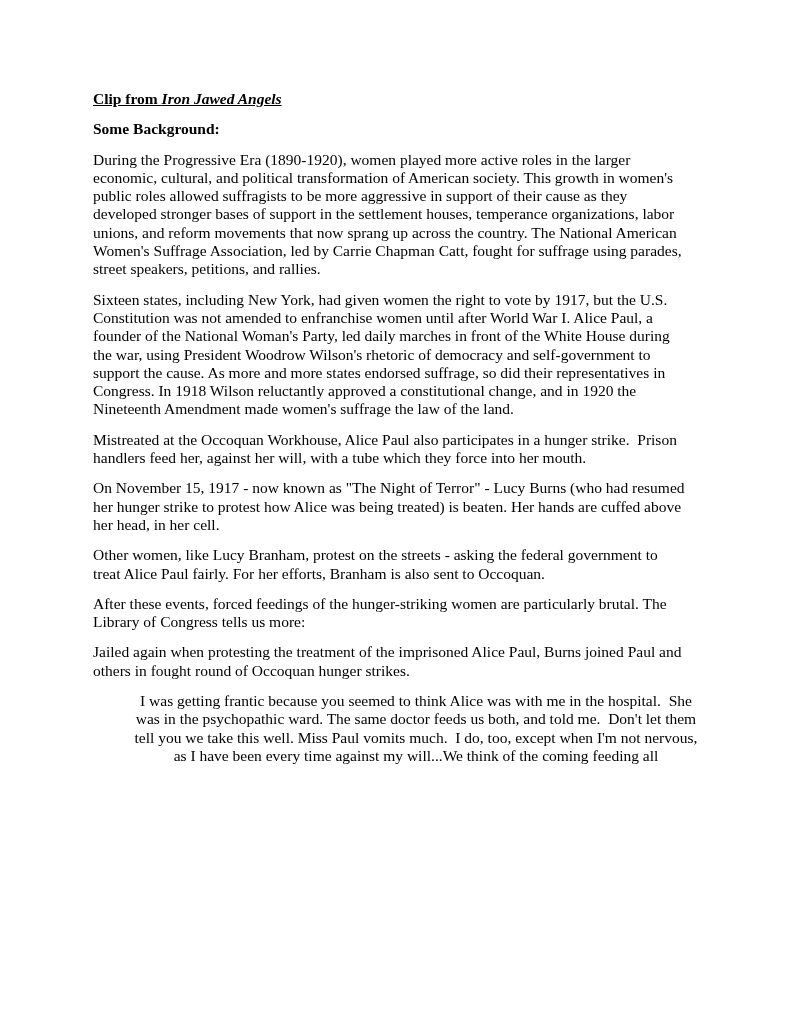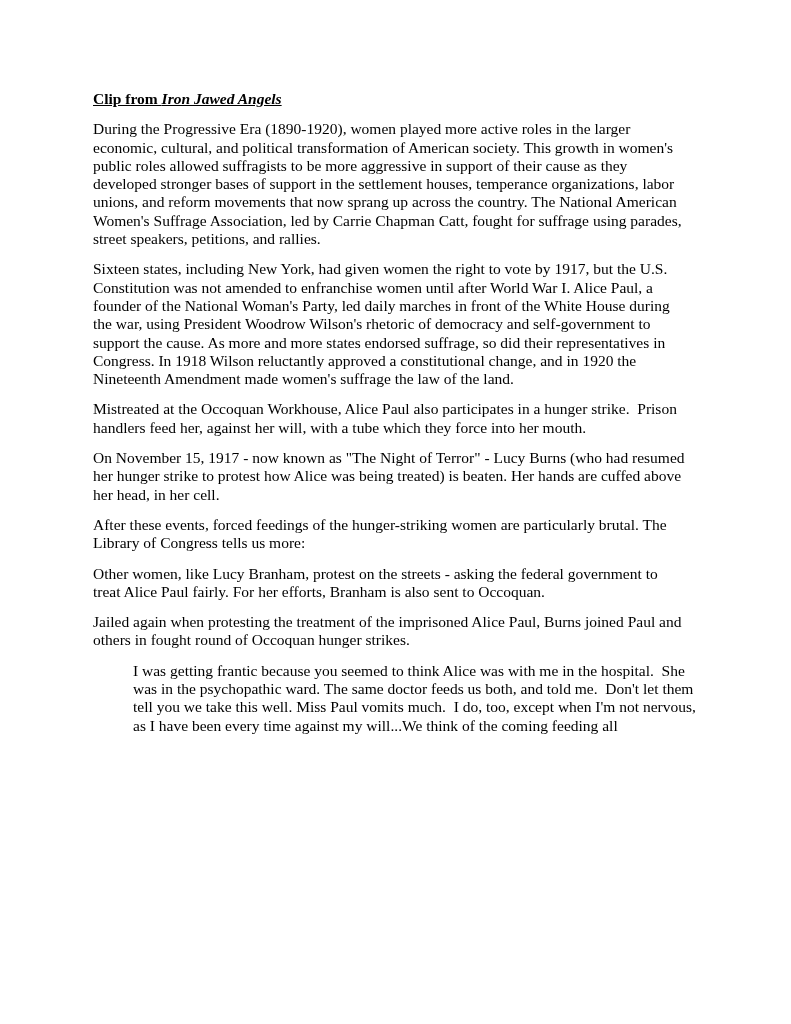--- a/index.html
+++ b/index.html
@@ -41,42 +41,44 @@
     white-space: pre-wrap;
   }
   .movie-title {
     font-style: italic;
   }
   blockquote.note-quote {
     margin: 0 0 12px 40px;
     padding: 0;
     max-width: 567px;
     white-space: pre-wrap;
+    text-align: center;
   }
 </style>
 </head>
 <body>
 
 <div class="page">
 
   <h1 class="doc-title"><span class="underlined"><span>Clip from </span><span class="movie-title">Iron Jawed Angels</span></span></h1>
 
+  <h2 class="heading">Some Background:</h2>
 
   <p class="para">During the Progressive Era (1890-1920), women played more active roles in the larger economic, cultural, and political transformation of American society. This growth in women's public roles allowed suffragists to be more aggressive in support of their cause as they developed stronger bases of support in the settlement houses, temperance organizations, labor unions, and reform movements that now sprang up across the country. The National American Women's Suffrage Association, led by Carrie Chapman Catt, fought for suffrage using parades, street speakers, petitions, and rallies.</p>
 
   <p class="para">Sixteen states, including New York, had given women the right to vote by 1917, but the U.S. Constitution was not amended to enfranchise women until after World War I. Alice Paul, a founder of the National Woman's Party, led daily marches in front of the White House during the war, using President Woodrow Wilson's rhetoric of democracy and self-government to support the cause. As more and more states endorsed suffrage, so did their representatives in Congress. In 1918 Wilson reluctantly approved a constitutional change, and in 1920 the Nineteenth Amendment made women's suffrage the law of the land.</p>
 
 
   <p class="para">Mistreated at the Occoquan Workhouse, Alice Paul also participates in a hunger strike.  Prison handlers feed her, against her will, with a tube which they force into her mouth.</p>
 
   <p class="para">On November 15, 1917 - now known as "The Night of Terror" - Lucy Burns (who had resumed her hunger strike to protest how Alice was being treated) is beaten. Her hands are cuffed above her head, in her cell.</p>
 
+  <p class="para">Other women, like Lucy Branham, protest on the streets - asking the federal government to treat Alice Paul fairly. For her efforts, Branham is also sent to Occoquan.</p>
+
   <p class="para">After these events, forced feedings of the hunger-striking women are particularly brutal. The Library of Congress tells us more:</p>
-
-  <p class="para">Other women, like Lucy Branham, protest on the streets - asking the federal government to treat Alice Paul fairly. For her efforts, Branham is also sent to Occoquan.</p>
 
   <p class="para">Jailed again when protesting the treatment of the imprisoned Alice Paul, Burns joined Paul and others in fought round of Occoquan hunger strikes.</p>
 
 
 
   <blockquote class="note-quote">I was getting frantic because you seemed to think Alice was with me in the hospital.  She was in the psychopathic ward. The same doctor feeds us both, and told me.  Don't let them tell you we take this well. Miss Paul vomits much.  I do, too, except when I'm not nervous, as I have been every time against my will...We think of the coming feeding all</blockquote>
 
 </div>
 
 </body></html>

